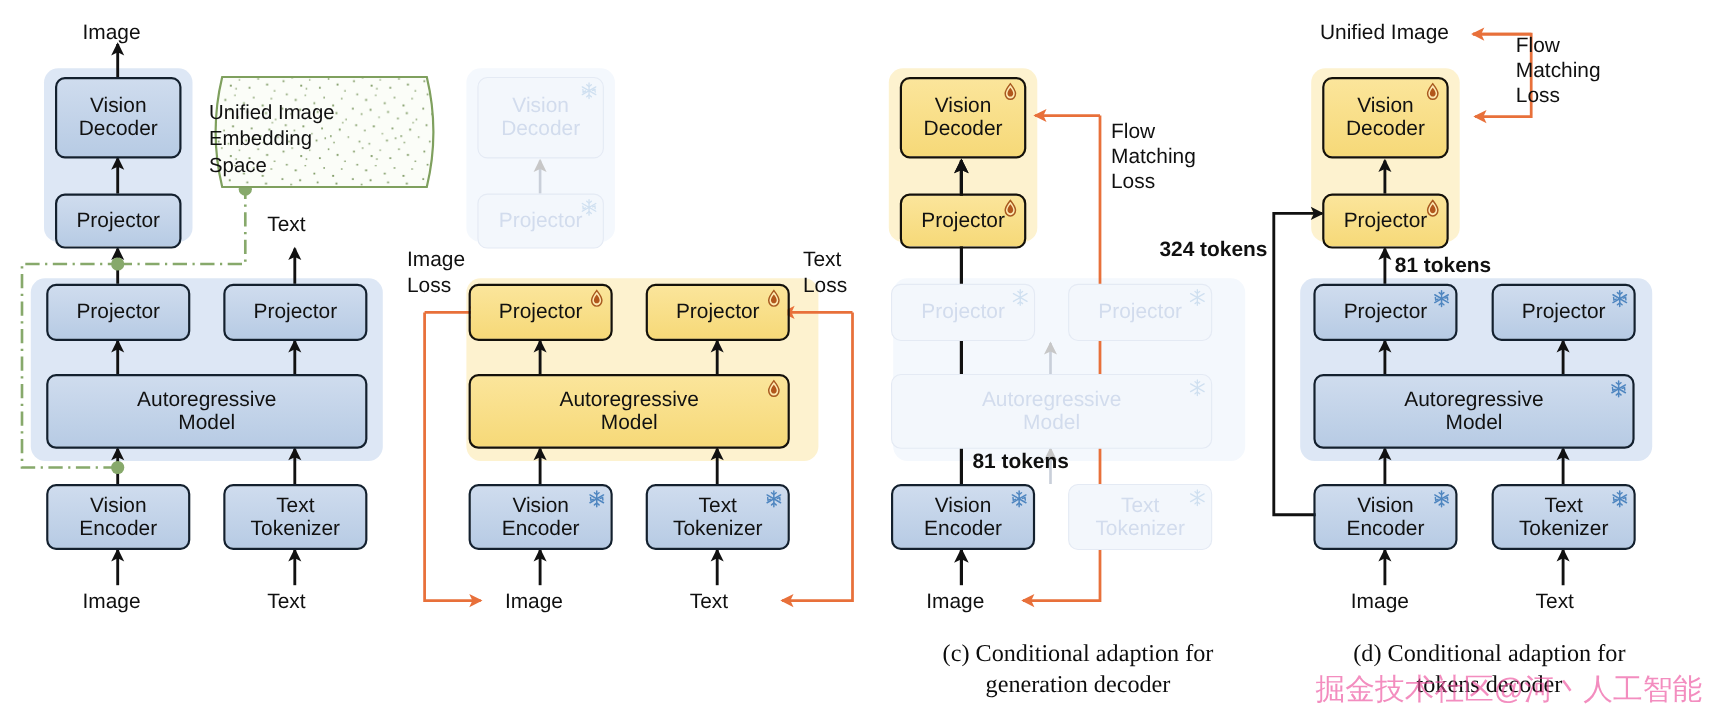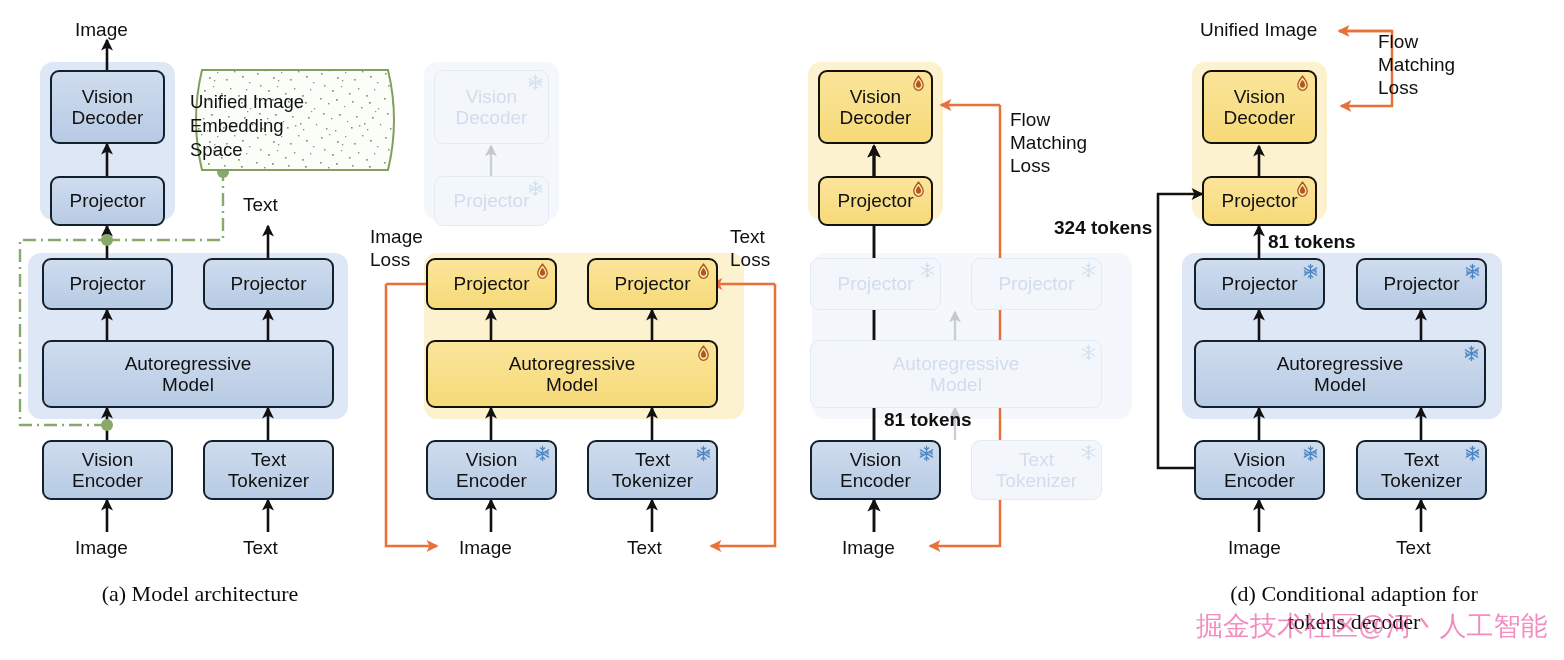--- a/index.html
+++ b/index.html
@@ -217,21 +217,20 @@
     </svg>
     <div class="txt" style="left:0;top:22px;width:210px;text-align:left;white-space:pre-line;font-size:18.5px;line-height:1.3;">Unified Image
 Embedding
 Space</div>
   </div>
 
   <div class="txt" style="left:75px;top:18px;">Image</div>
   <div class="txt" style="left:243px;top:193px;">Text</div>
   <div class="txt" style="left:75px;top:536px;">Image</div>
   <div class="txt" style="left:243px;top:536px;">Text</div>
-  <div class="caption" style="left:20px;top:580px;width:360px;white-space:pre-line;">(a) Model architecture</div>
 
   <div class="group ghost" style="left:424px;top:62px;width:135px;height:158px;"></div>
   <div class="group warm" style="left:424px;top:253px;width:320px;height:166px;"></div>
 
   <div class="box ghost" style="left:434px;top:70px;width:115px;height:74px;">
     <span class="lbl" style="white-space:pre-line">Vision
 Decoder</span>
     <span class="icon">
       <svg viewBox="0 0 24 24" stroke="#8fb6dc" stroke-width="1.7" fill="none" stroke-linecap="round">
         <path d="M12 2v20M3.3 7l17.4 10M3.3 17l17.4-10"></path>
@@ -381,20 +380,22 @@
           <path d="M9 4.2l3 2.4 3-2.4M9 19.8l3-2.4 3 2.4"></path>
       </svg>
     </span>
   </div>
 
   <div class="txt" style="left:1010px;top:108px;white-space:pre-line;">Flow
 Matching
 Loss</div>
   <div class="txt" style="left:884px;top:408px;font-weight:600;">81 tokens</div>
   <div class="txt" style="left:842px;top:536px;">Image</div>
+  <div class="caption" style="left:790px;top:580px;width:380px;white-space:pre-line;">(c) Conditional adaption for
+generation decoder</div>
 
   <div class="group warm" style="left:1192px;top:62px;width:135px;height:158px;"></div>
   <div class="group" style="left:1182px;top:253px;width:320px;height:166px;"></div>
 
   <div class="box warm" style="left:1202px;top:70px;width:115px;height:74px;">
     <span class="lbl" style="white-space:pre-line">Vision
 Decoder</span>
     <span class="icon">
       <svg viewBox="0 0 24 24">
           <path d="M12 1.6C8.2 6.4 5.4 9.9 5.4 14.1 5.4 18.3 8.4 21.6 12 21.6s6.6-3.3 6.6-7.5C18.6 9.9 15.8 6.4 12 1.6z" fill="#fde9b2" stroke="#a85a20" stroke-width="1.9"></path>

